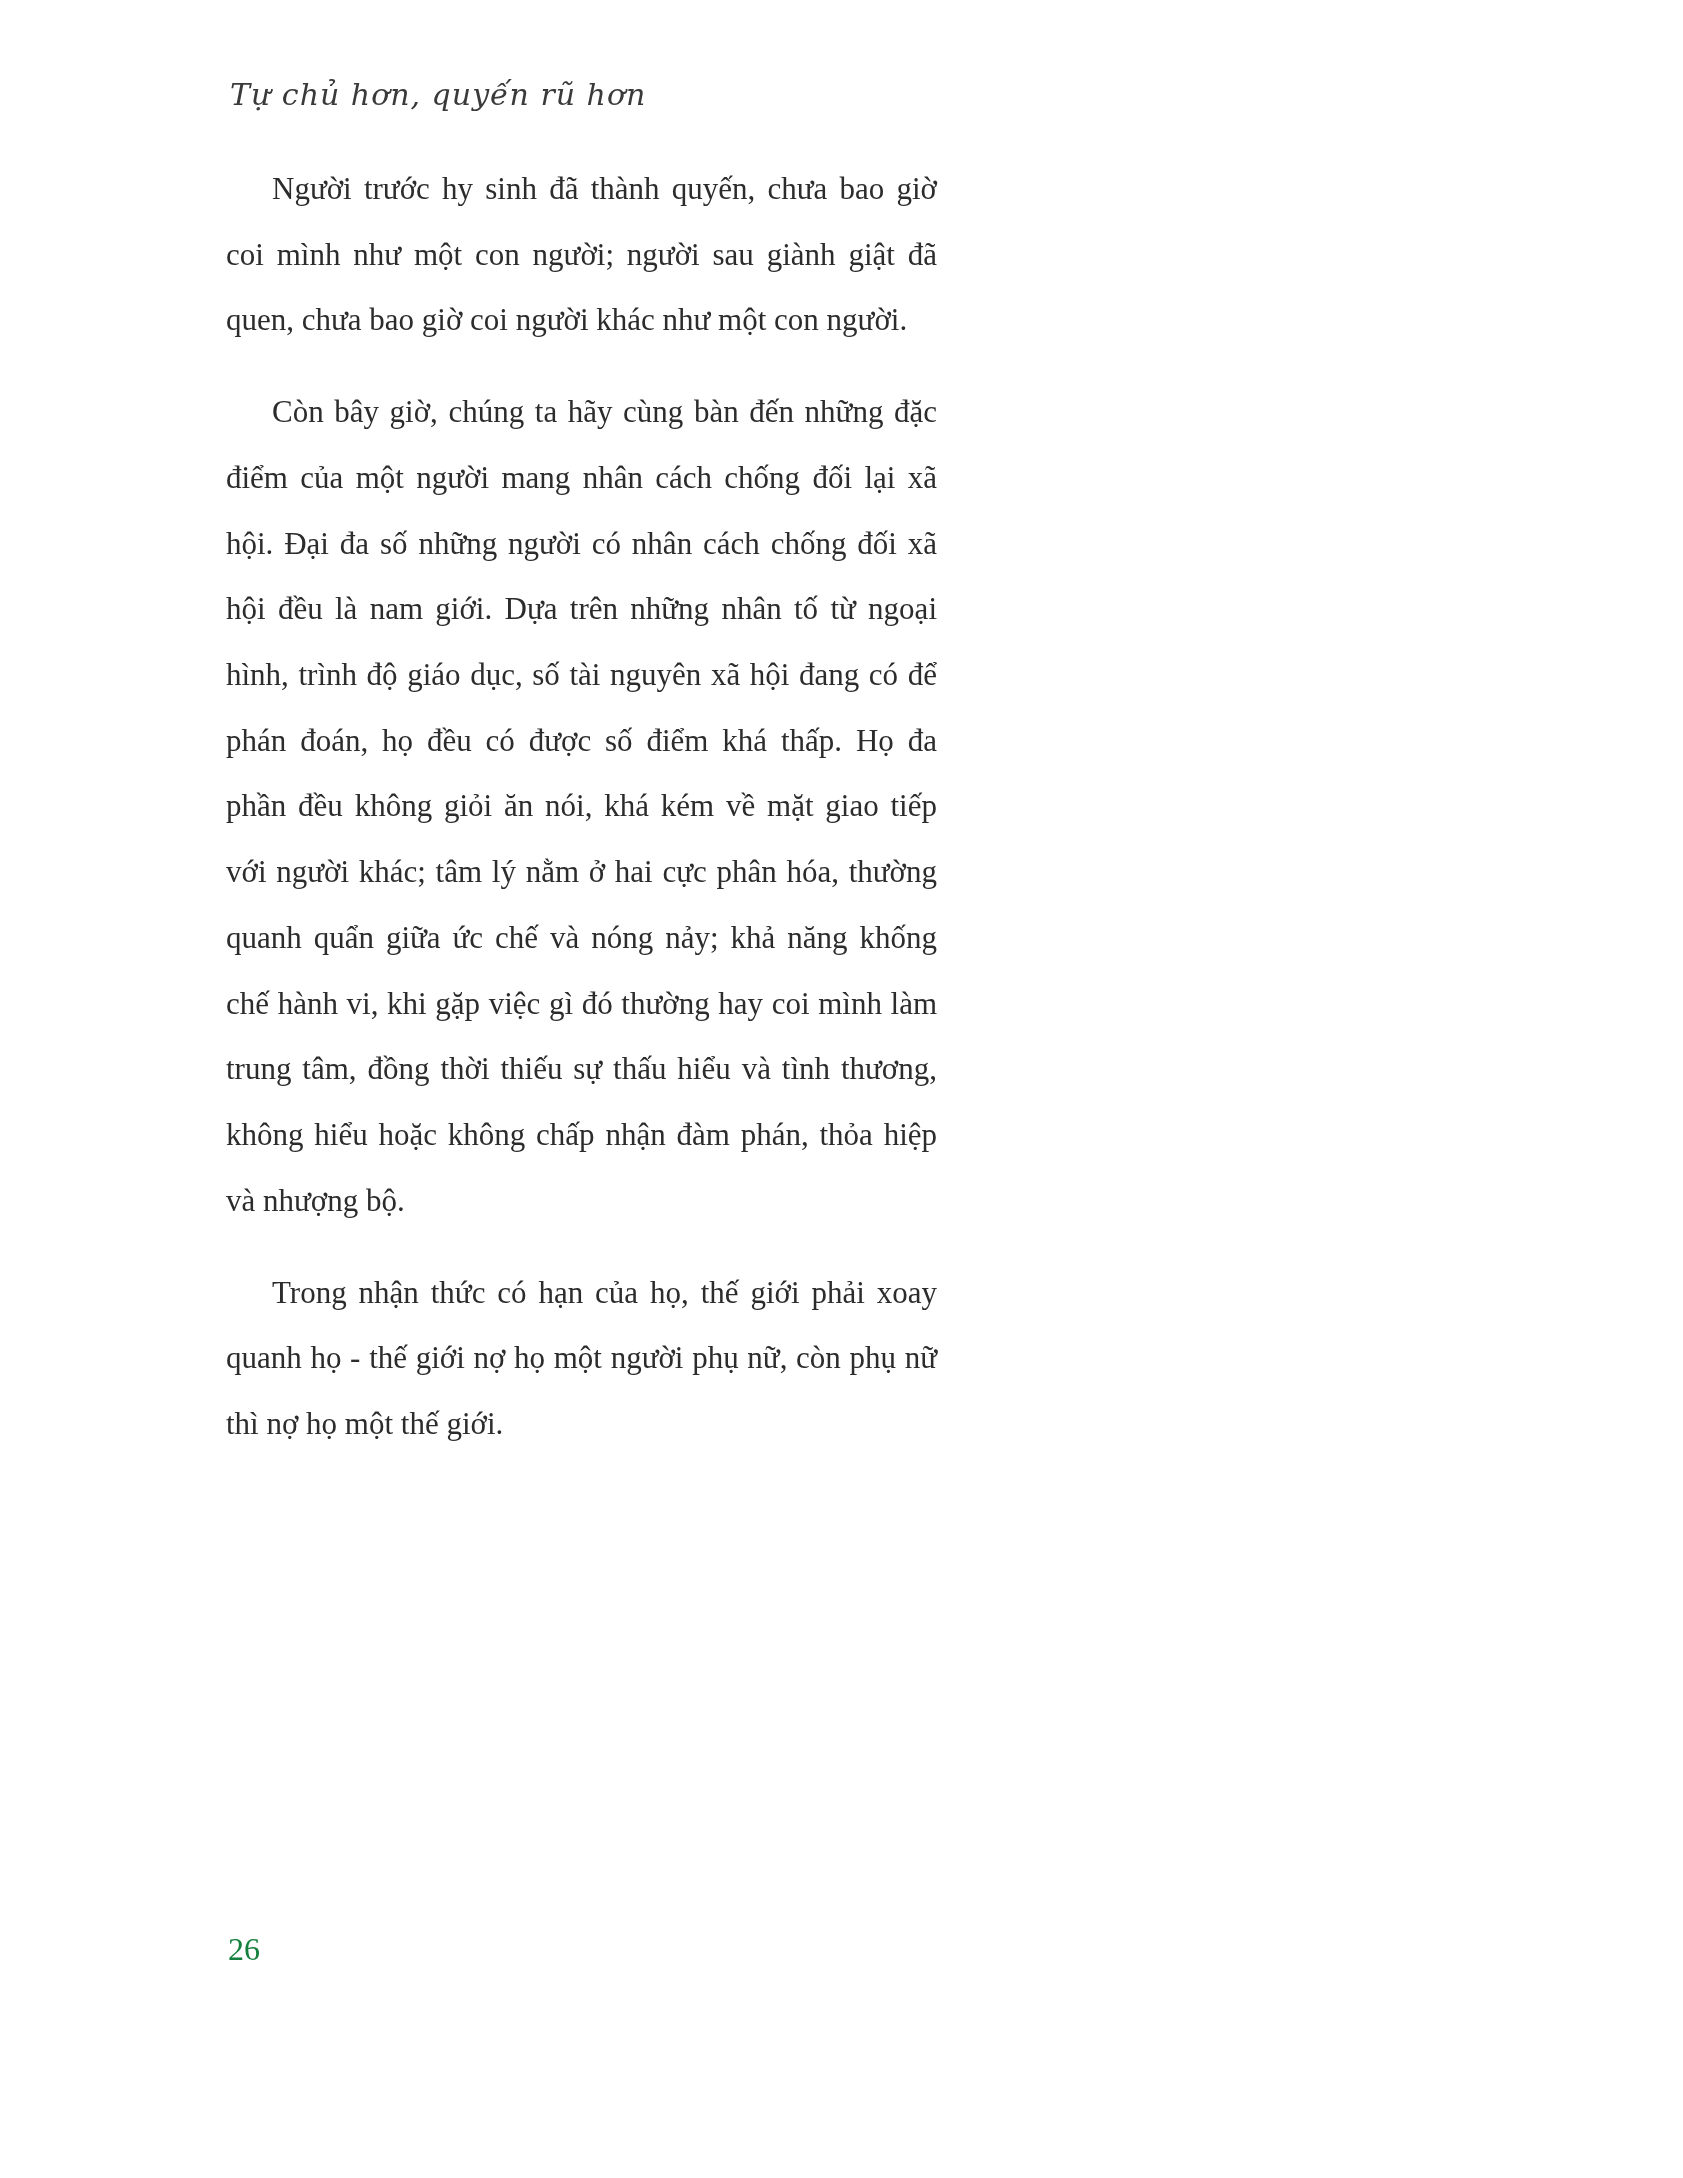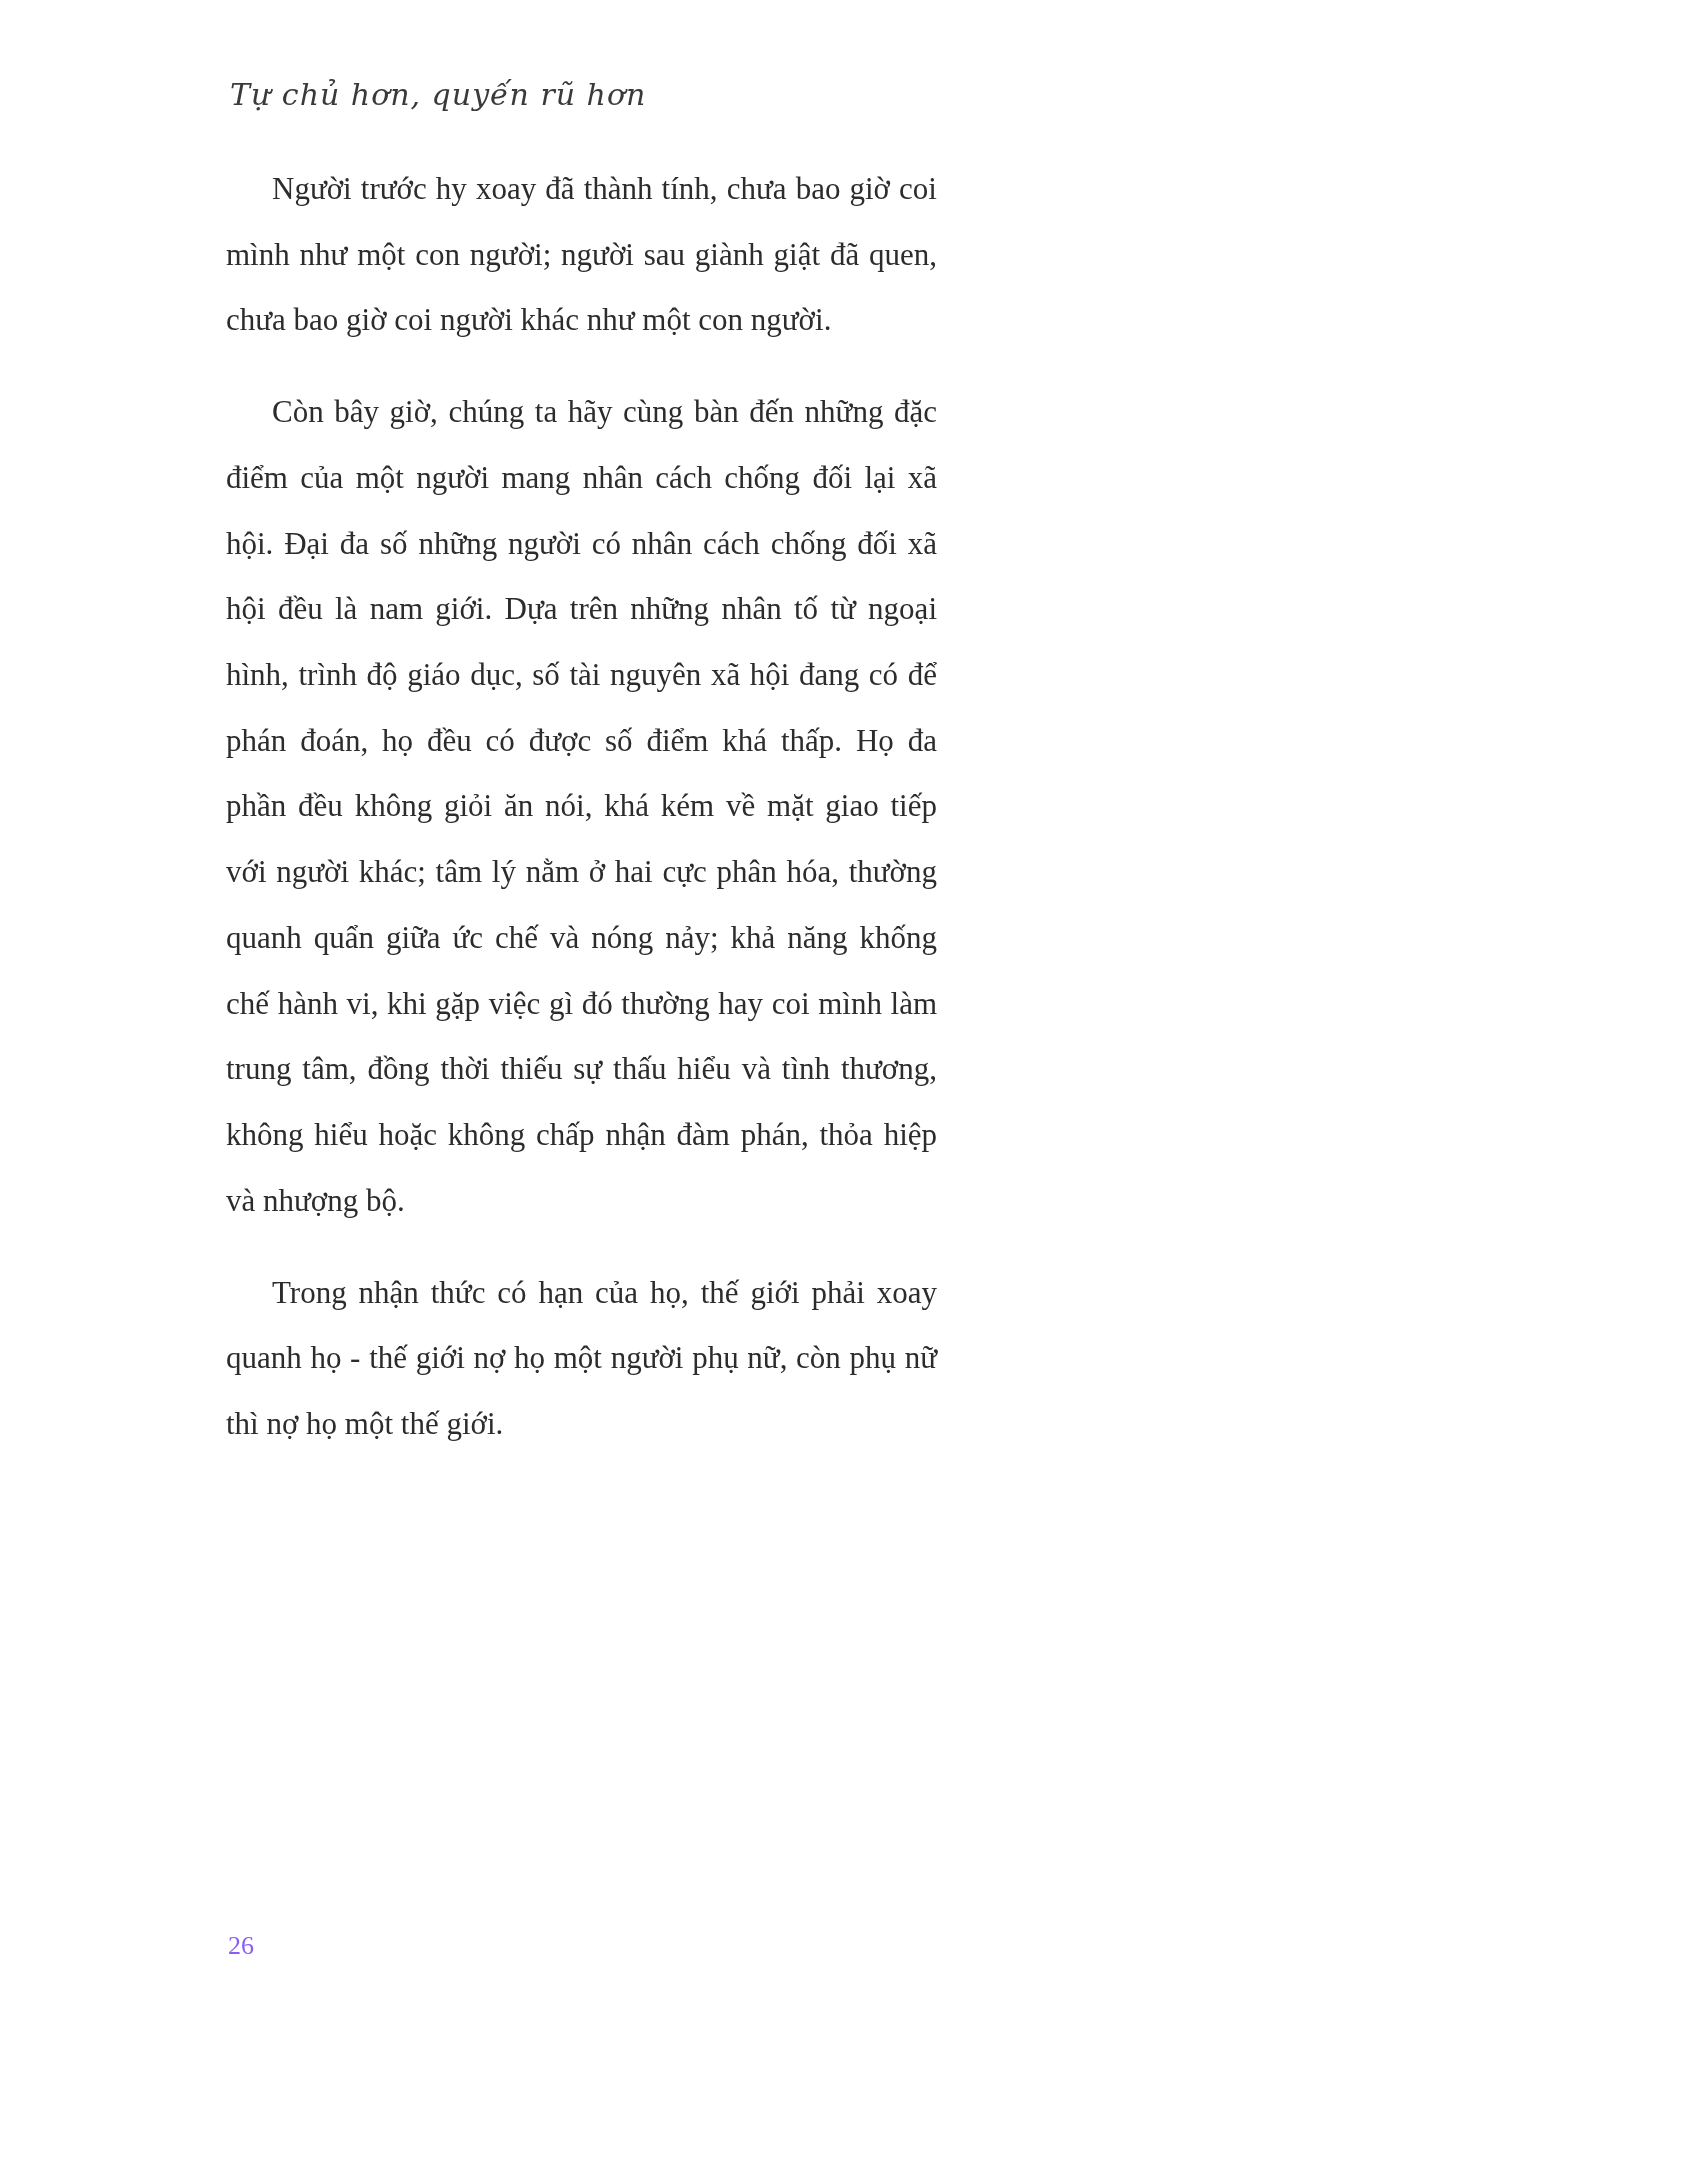--- a/index.html
+++ b/index.html
@@ -42,33 +42,33 @@
     margin: 0 0 26px 0;
     text-indent: 46px;
   }
   .para.no-indent {
     text-indent: 0;
   }
   .page-number {
     position: absolute;
     left: 228px;
     top: 1931px;
-    font-size: 26px;
-    color: #8b5cf6;
+    font-size: 32px;
+    color: #15803d;
   }
 </style>
 </head>
 <body>
 
 <div class="page">
 
   <div class="running-header">Tự chủ hơn, quyến rũ hơn</div>
 
   <div class="body-text">
-    <p class="para">Người trước hy xoay đã thành tính, chưa bao giờ coi mình như một con người; người sau giành giật đã quen, chưa bao giờ coi người khác như một con người.</p>
+    <p class="para">Người trước hy sinh đã thành quyến, chưa bao giờ coi mình như một con người; người sau giành giật đã quen, chưa bao giờ coi người khác như một con người.</p>
     <p class="para">Còn bây giờ, chúng ta hãy cùng bàn đến những đặc điểm của một người mang nhân cách chống đối lại xã hội. Đại đa số những người có nhân cách chống đối xã hội đều là nam giới. Dựa trên những nhân tố từ ngoại hình, trình độ giáo dục, số tài nguyên xã hội đang có để phán đoán, họ đều có được số điểm khá thấp. Họ đa phần đều không giỏi ăn nói, khá kém về mặt giao tiếp với người khác; tâm lý nằm ở hai cực phân hóa, thường quanh quẩn giữa ức chế và nóng nảy; khả năng khống chế hành vi, khi gặp việc gì đó thường hay coi mình làm trung tâm, đồng thời thiếu sự thấu hiểu và tình thương, không hiểu hoặc không chấp nhận đàm phán, thỏa hiệp và nhượng bộ.</p>
     <p class="para">Trong nhận thức có hạn của họ, thế giới phải xoay quanh họ - thế giới nợ họ một người phụ nữ, còn phụ nữ thì nợ họ một thế giới.</p>
   </div>
 
   <div class="page-number">26</div>
 
 </div>
 
 
 </body></html>

